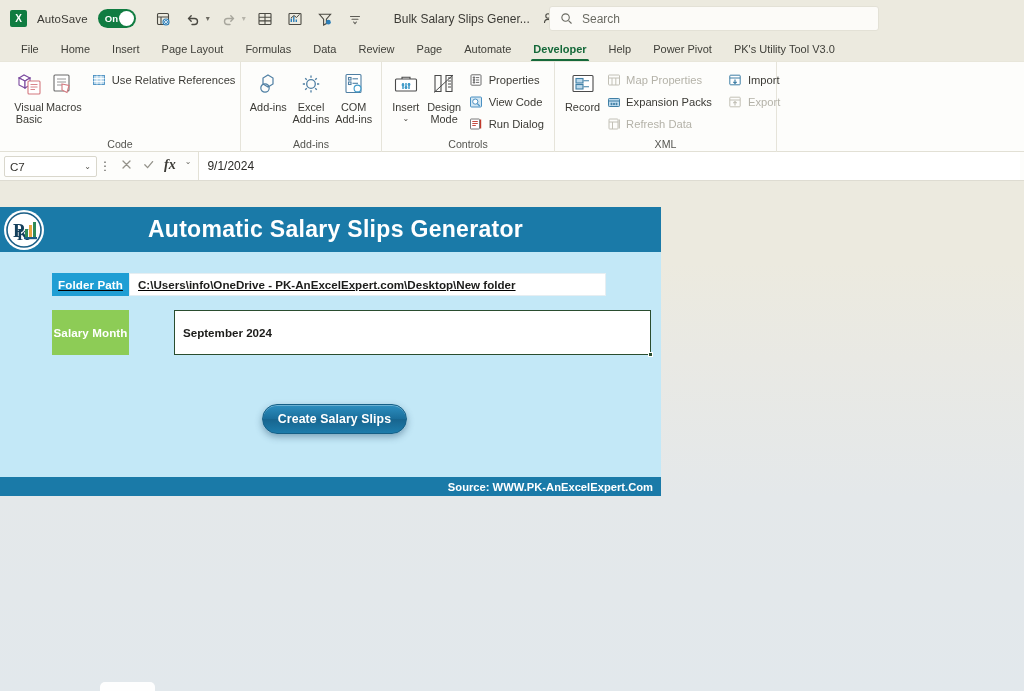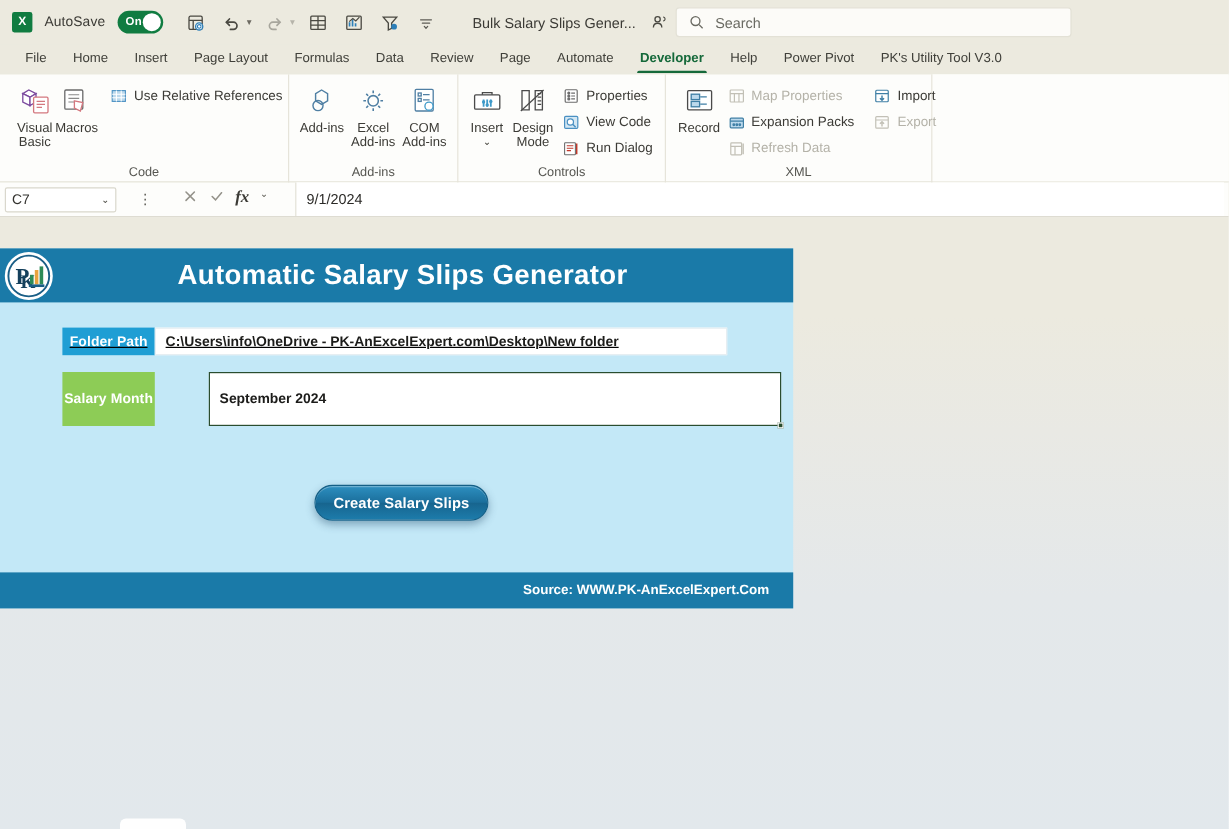--- a/index.html
+++ b/index.html
@@ -57,21 +57,21 @@
   .tb-icon svg { display: block; }
   .caret {
     font-size: 8px; color: #6d6b62; margin-left: -4px; margin-right: 2px;
   }
   .doc-title {
     font-size: 12px; color: #3b3a35; margin-left: 22px; white-space: nowrap;
   }
   .share-ic { margin-left: 8px; color: #4a4942; display:flex; }
   .saved-txt { font-size: 12px; color: #3b3a35; margin-left: 6px; }
   .search-box {
-    position: absolute; left: 563px; top: 6px;
+    position: absolute; left: 549px; top: 6px;
     width: 330px; height: 25px;
     background: #fcfbf8;
     border: 1px solid #e3e1d6;
     border-radius: 3px;
     display: flex; align-items: center;
     padding-left: 10px; gap: 9px;
   }
   .search-box .ph { font-size: 12px; color: #6a6a62; }
 
   
@@ -137,21 +137,21 @@
   .smallbtn .ic { width: 15px; height: 15px; display:flex; align-items:center; justify-content:center; }
 
   
   .fbar {
     height: 30px;
     background: #fdfdfb;
     border-top: 1px solid #e2e0d5;
     border-bottom: 1px solid #dedcd2;
     display: flex; align-items: center;
     padding: 0 4px;
-    gap: 16px;
+    gap: 0;
   }
   .namebox {
     width: 93px; height: 21px;
     border: 1px solid #d9d7cc;
     background: #fff;
     border-radius: 2px;
     display: flex; align-items: center; justify-content: space-between;
     padding: 0 5px;
     font-size: 11.6px; color: #33322e;
   }
@@ -240,23 +240,23 @@
     position: relative;
     cursor: pointer;
   }
   .btn-shadow {
     position: absolute; left: -4px; top: 20px; width: 153px; height: 16px;
     background: radial-gradient(ellipse at center, rgba(90,120,140,.40) 0%, rgba(150,190,210,0) 72%);
     border-radius: 50%;
     z-index: -1;
   }
   .panel-footer {
-    height: 30px; background: #1a7aa8;
+    height: 19px; background: #1a7aa8;
     display: flex; align-items: center; justify-content: flex-end;
-    padding-right: 20px;
+    padding-right: 8px;
     color: #ffffff; font-size: 11.2px; font-weight: bold;
   }
   .sheet-bottom-tab {
     position: absolute; left: 100px; bottom: 0;
     width: 55px; height: 9px;
     background: #fefefe;
     border-radius: 5px 5px 0 0;
   }
 </style>
 </head>

